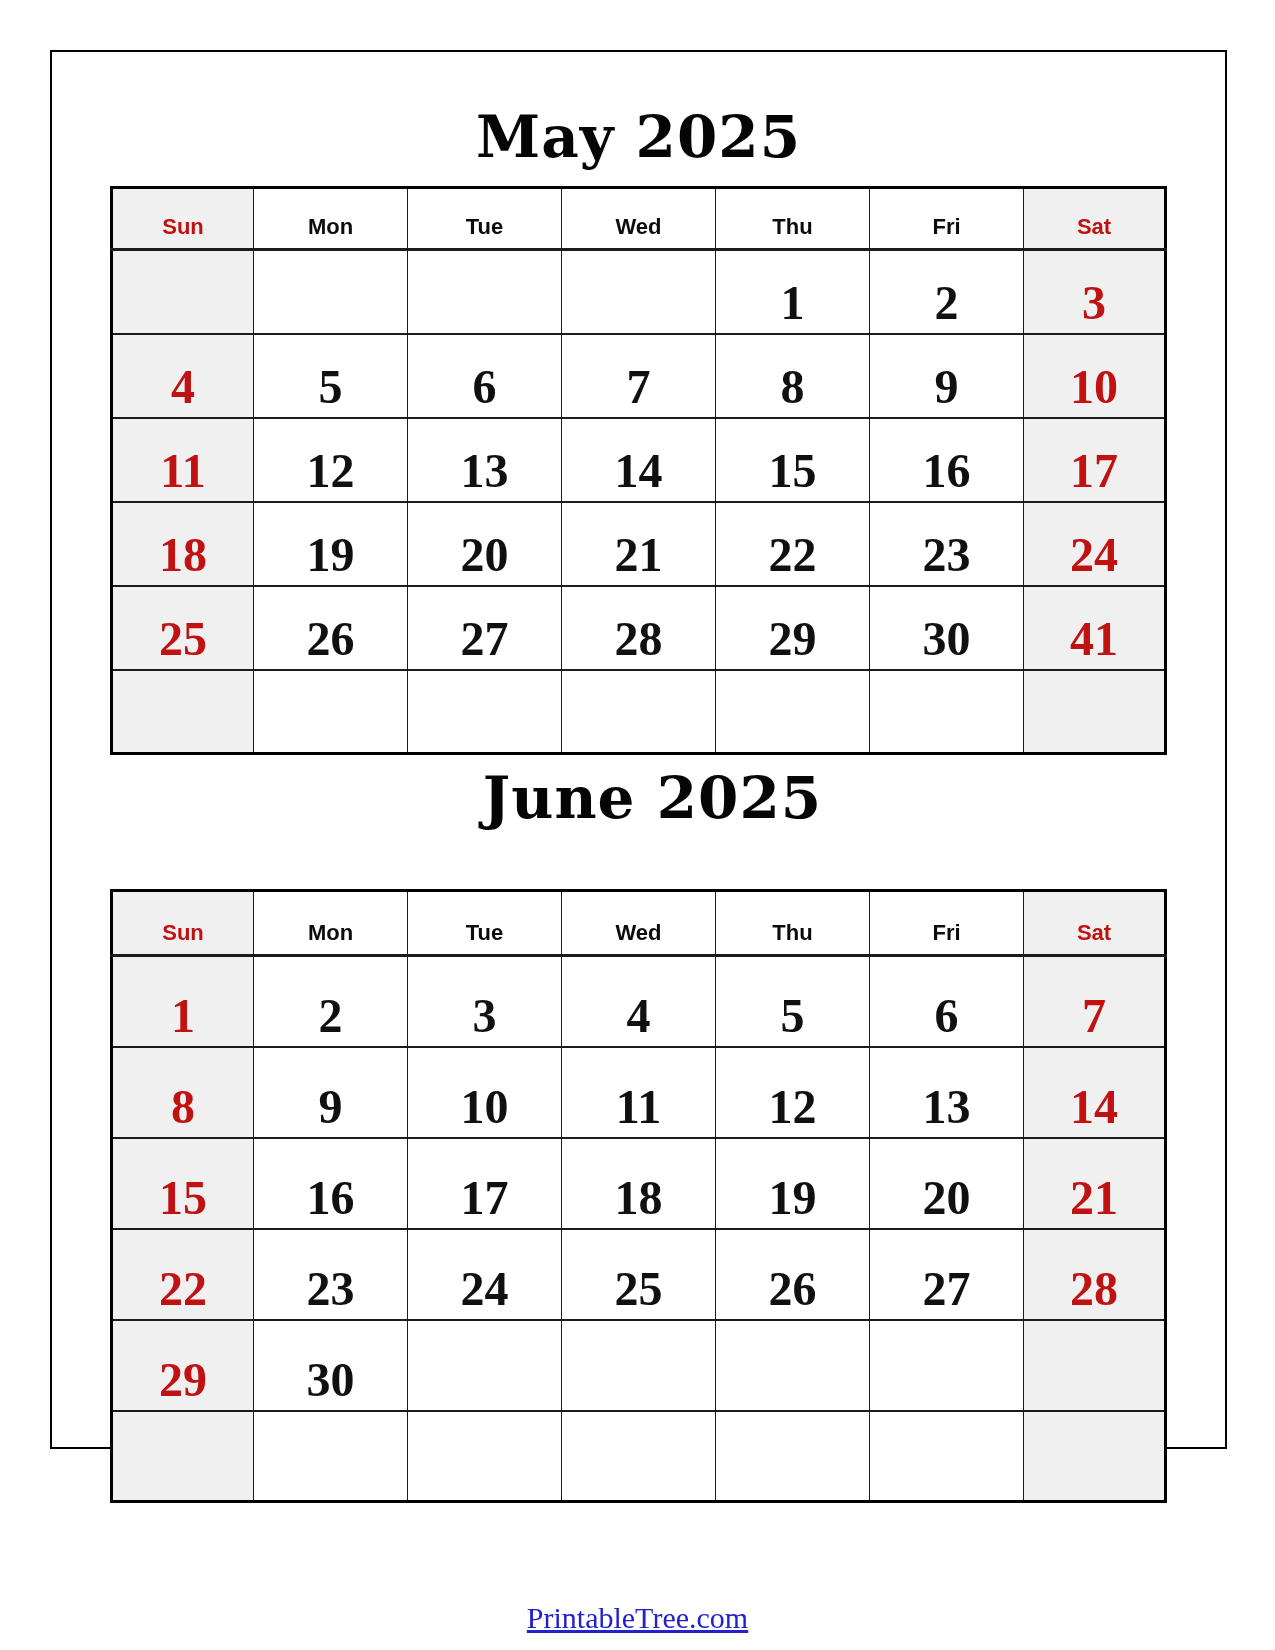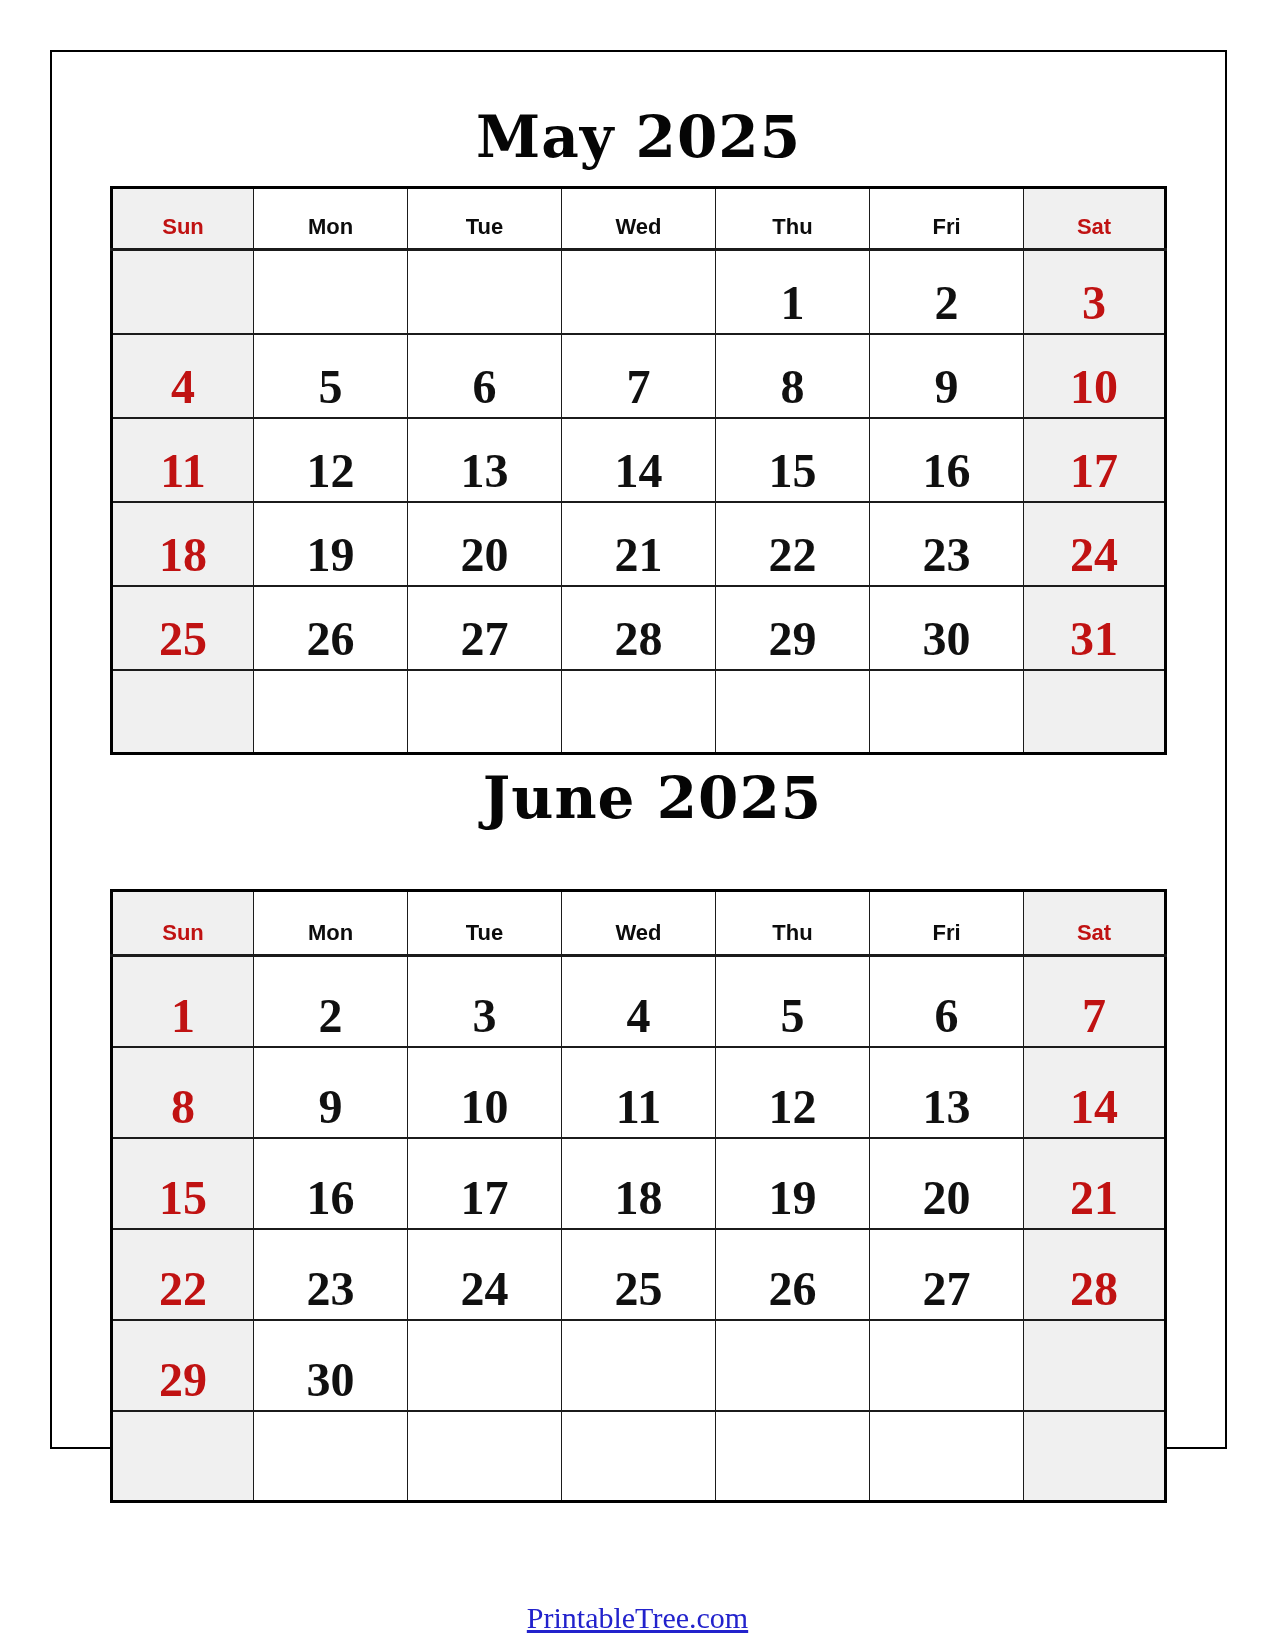--- a/index.html
+++ b/index.html
@@ -161,21 +161,21 @@
             <td>23</td>
             <td>24</td>
           </tr>
           <tr>
             <td>25</td>
             <td>26</td>
             <td>27</td>
             <td>28</td>
             <td>29</td>
             <td>30</td>
-            <td>31</td>
+            <td>41</td>
           </tr>
           <tr>
             <td></td>
             <td></td>
             <td></td>
             <td></td>
             <td></td>
             <td></td>
             <td></td>
           </tr>

